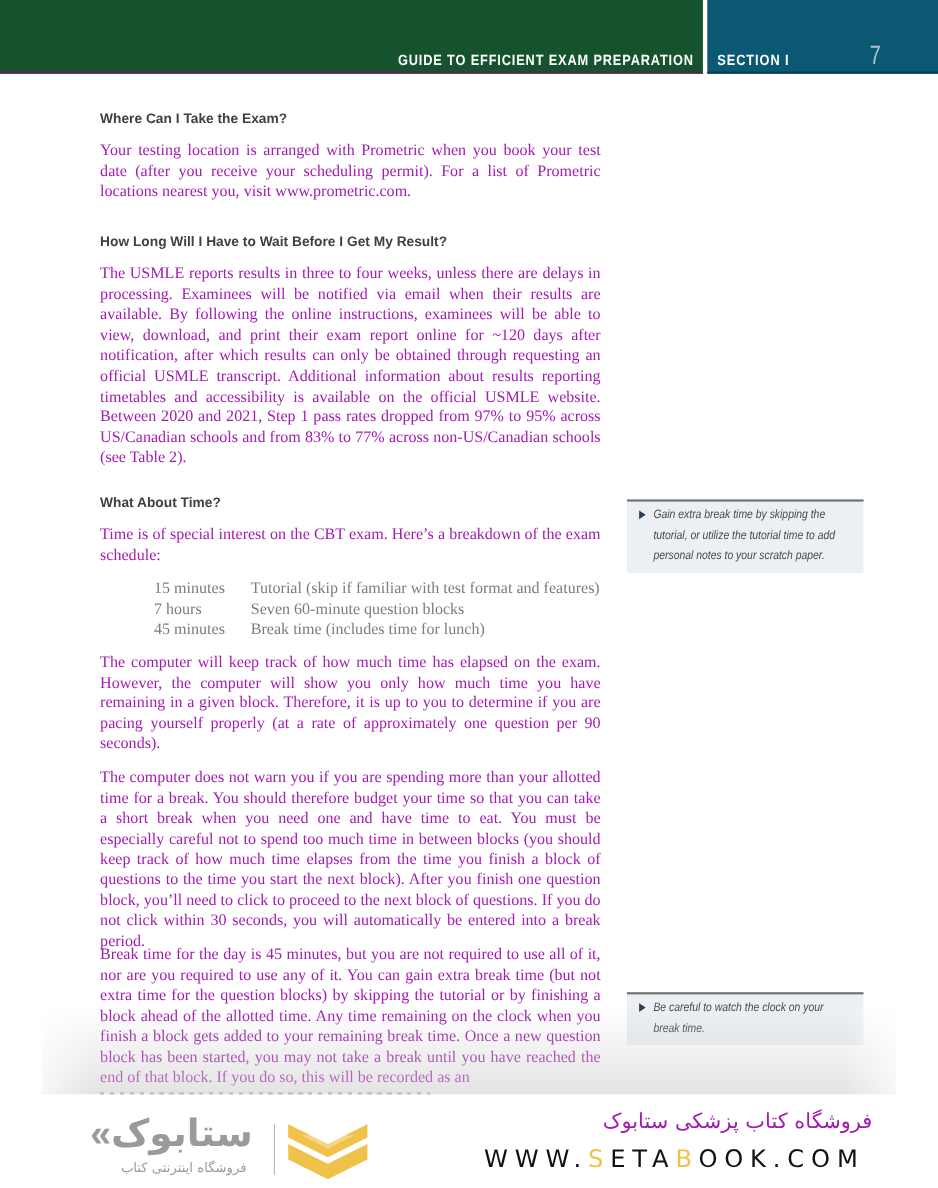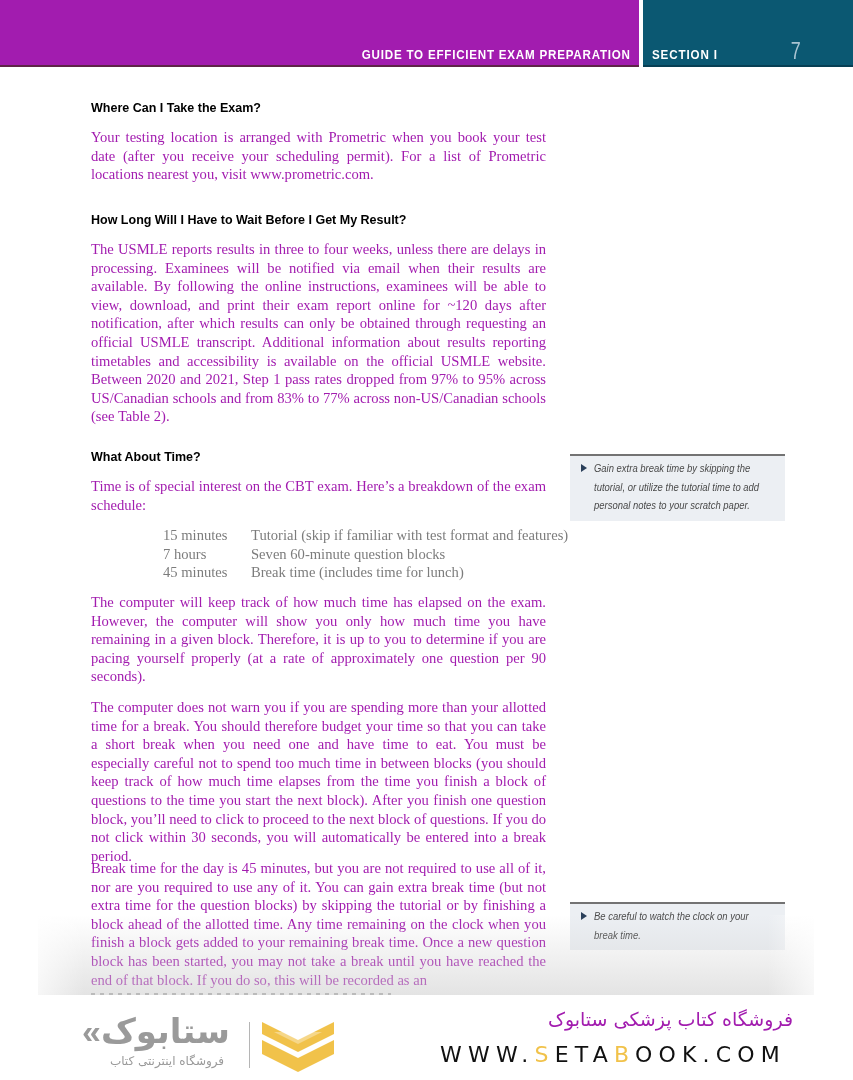--- a/index.html
+++ b/index.html
@@ -3,21 +3,21 @@
 <meta charset="utf-8">
 <style>
   html, body { margin: 0; padding: 0; }
   body {
     width: 853px; height: 1080px; position: relative; overflow: hidden;
     background: #ffffff;
     font-family: "Liberation Serif", "DejaVu Serif", serif;
   }
   .hdr-left {
     position: absolute; left: 0; top: 0; width: 639px; height: 65px;
-    background: #a21caf; border-bottom: 2px solid #5e2448;
+    background: #14532d; border-bottom: 2px solid #5e2448;
   }
   .hdr-right {
     position: absolute; left: 643px; top: 0; width: 210px; height: 65px;
     background: #0b5872; border-bottom: 2px solid #073f54;
   }
   .hdr-title {
     position: absolute; right: 8px; bottom: 3px;
     font-family: "Liberation Sans", "DejaVu Sans", sans-serif;
     font-weight: bold; font-size: 13.5px; letter-spacing: 0.9px; color: #ffffff;
     transform: scaleX(0.86); transform-origin: right bottom;
@@ -31,29 +31,29 @@
   .hdr-page {
     position: absolute; left: 146px; bottom: 0px;
     font-family: "Liberation Sans", "DejaVu Sans", sans-serif;
     font-size: 24px; font-weight: 300; color: #a9c4d2;
     transform: scaleX(0.75);
   }
   .main { position: absolute; left: 91px; top: 0; width: 455px; }
   h2 {
     position: absolute; left: 0; margin: 0;
     font-family: "Liberation Sans", "DejaVu Sans", sans-serif;
-    font-weight: bold; font-size: 12.5px; color: #000000; white-space: nowrap;
+    font-weight: bold; font-size: 12.5px; color: #404040; white-space: nowrap;
   }
   p.body {
     position: absolute; left: 0; width: 455px; margin: 0;
     font-size: 14.6px; line-height: 18.6px; color: #a21caf;
     text-align: justify; text-align-last: left;
   }
   .sched { position: absolute; left: 49px; font-size: 14.6px; line-height: 18.6px; color: #7c7c7c; }
-  .sched-row { display: flex; white-space: nowrap; margin-left: 23px; }
+  .sched-row { display: flex; white-space: nowrap; }
   .sched-dur { width: 88px; }
   .note {
     position: absolute; left: 570px; width: 215px;
     background: #eceff3; border-top: 2px solid #737373;
     padding: 3px 10px 6px 24px; box-sizing: border-box;
     font-family: "Liberation Sans", "DejaVu Sans", sans-serif;
     font-style: italic; font-size: 11px; line-height: 18.5px; color: #4a4a4a;
   }
   .note .arrow {
     position: absolute; left: 11px; top: 8px; width: 0; height: 0;

